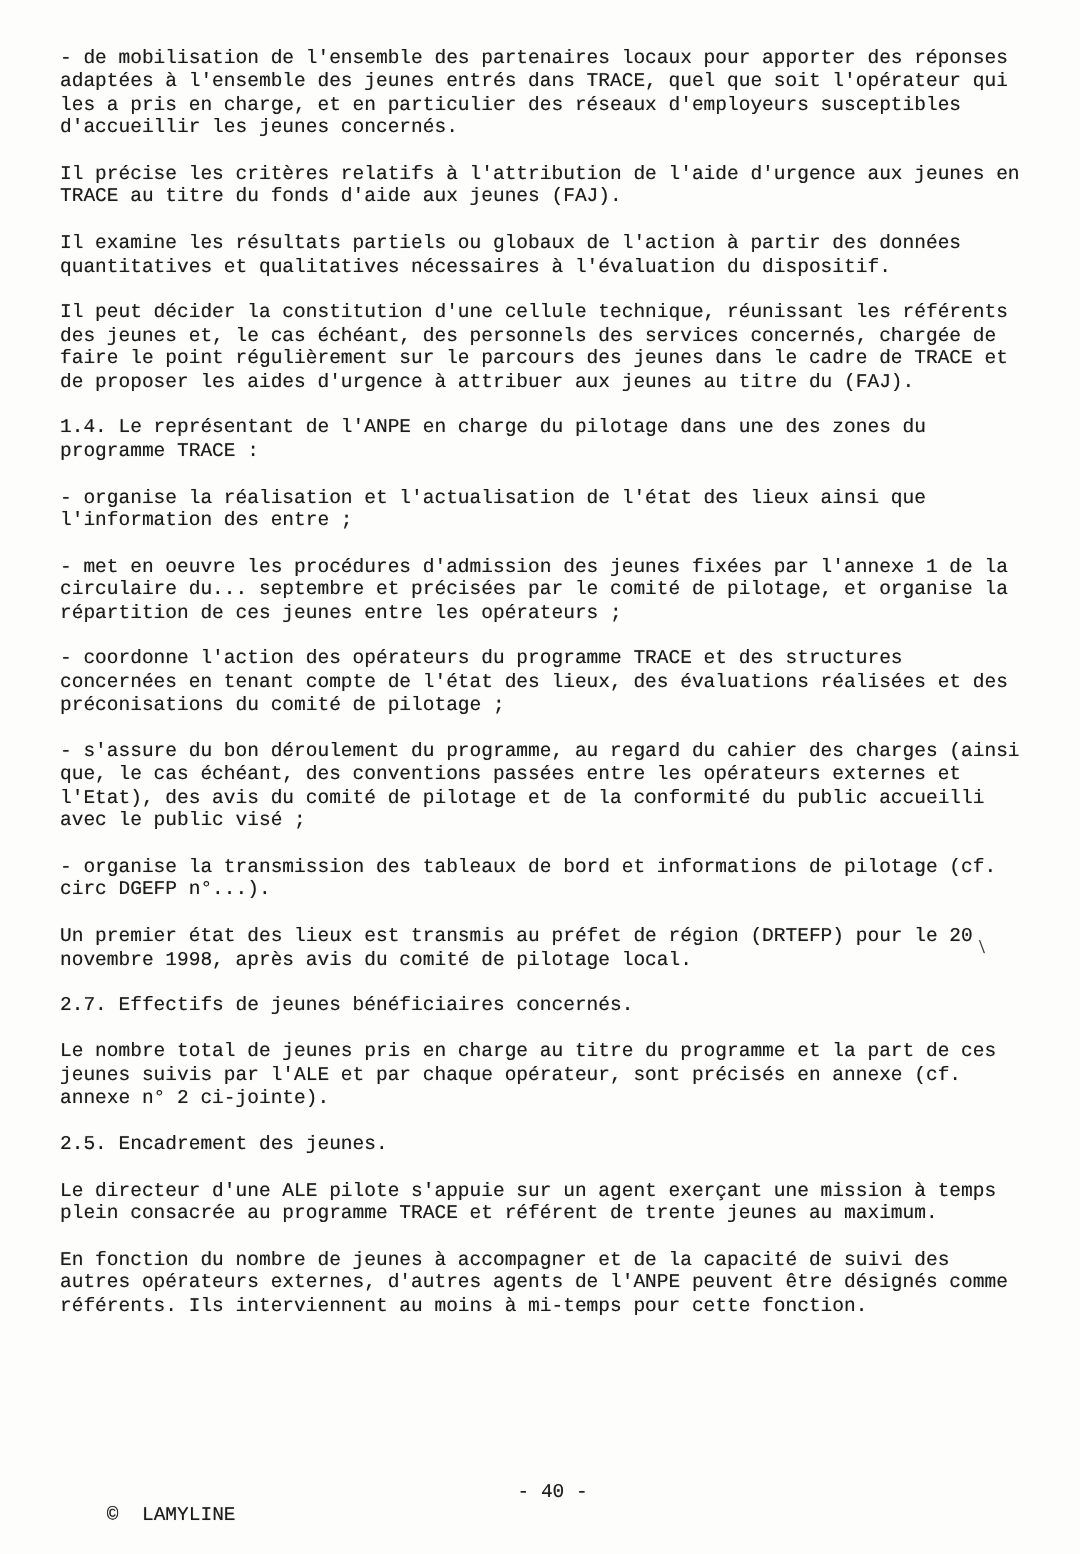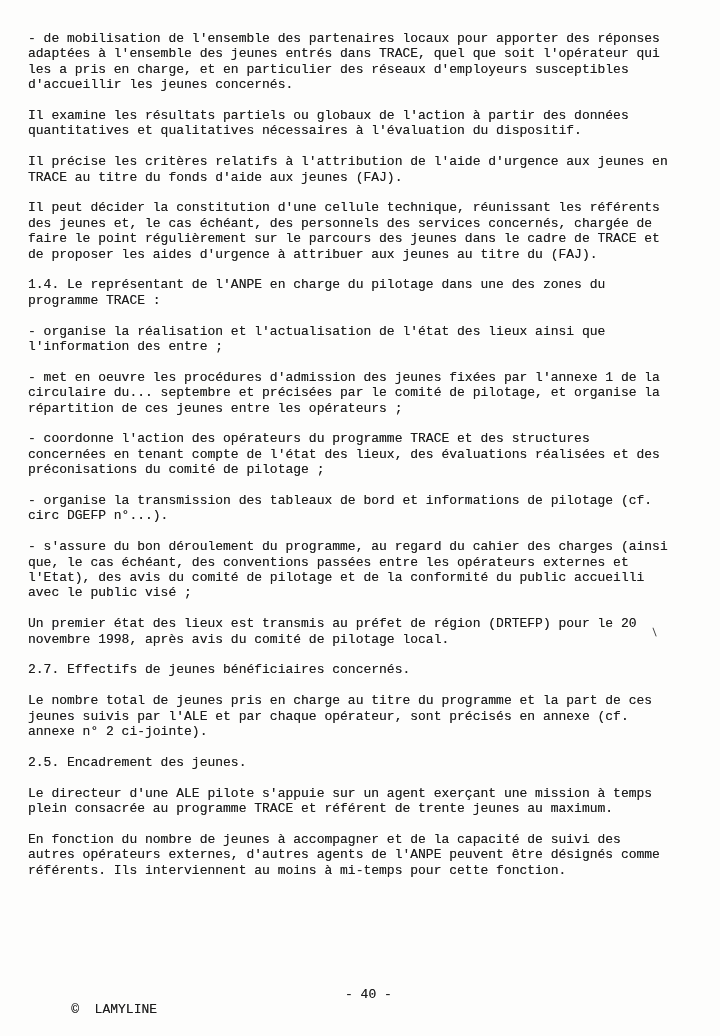--- a/index.html
+++ b/index.html
@@ -13,21 +13,21 @@
     height: 1036px;
     background: #fdfdfc;
     overflow: hidden;
     font-family: "Liberation Mono", "DejaVu Sans Mono", monospace;
     font-size: 13px;
     line-height: 15.4px;
     color: #1c1c1c;
   }
   .content {
     position: absolute;
-    left: 28px;
+    left: 40px;
     top: 31px;
     width: 660px;
   }
   .para {
     white-space: pre;
     margin: 0 0 15.4px 0;
     text-shadow: 0 0 0.5px rgba(20,20,20,0.55);
   }
   .footer {
     position: absolute;
@@ -53,44 +53,44 @@
 </style>
 </head>
 <body>
 
 <div class="page">
   <div class="content">
     <div class="para">- de mobilisation de l'ensemble des partenaires locaux pour apporter des réponses
 adaptées à l'ensemble des jeunes entrés dans TRACE, quel que soit l'opérateur qui
 les a pris en charge, et en particulier des réseaux d'employeurs susceptibles
 d'accueillir les jeunes concernés.</div>
+    <div class="para">Il précise les critères relatifs à l'attribution de l'aide d'urgence aux jeunes en
+TRACE au titre du fonds d'aide aux jeunes (FAJ).</div>
     <div class="para">Il examine les résultats partiels ou globaux de l'action à partir des données
 quantitatives et qualitatives nécessaires à l'évaluation du dispositif.</div>
-    <div class="para">Il précise les critères relatifs à l'attribution de l'aide d'urgence aux jeunes en
-TRACE au titre du fonds d'aide aux jeunes (FAJ).</div>
     <div class="para">Il peut décider la constitution d'une cellule technique, réunissant les référents
 des jeunes et, le cas échéant, des personnels des services concernés, chargée de
 faire le point régulièrement sur le parcours des jeunes dans le cadre de TRACE et
 de proposer les aides d'urgence à attribuer aux jeunes au titre du (FAJ).</div>
     <div class="para">1.4. Le représentant de l'ANPE en charge du pilotage dans une des zones du
 programme TRACE :</div>
     <div class="para">- organise la réalisation et l'actualisation de l'état des lieux ainsi que
 l'information des entre ;</div>
     <div class="para">- met en oeuvre les procédures d'admission des jeunes fixées par l'annexe 1 de la
 circulaire du... septembre et précisées par le comité de pilotage, et organise la
 répartition de ces jeunes entre les opérateurs ;</div>
     <div class="para">- coordonne l'action des opérateurs du programme TRACE et des structures
 concernées en tenant compte de l'état des lieux, des évaluations réalisées et des
 préconisations du comité de pilotage ;</div>
-    <div class="para">- organise la transmission des tableaux de bord et informations de pilotage (cf.
-circ DGEFP n°...).</div>
     <div class="para">- s'assure du bon déroulement du programme, au regard du cahier des charges (ainsi
 que, le cas échéant, des conventions passées entre les opérateurs externes et
 l'Etat), des avis du comité de pilotage et de la conformité du public accueilli
 avec le public visé ;</div>
+    <div class="para">- organise la transmission des tableaux de bord et informations de pilotage (cf.
+circ DGEFP n°...).</div>
     <div class="para">Un premier état des lieux est transmis au préfet de région (DRTEFP) pour le 20
 novembre 1998, après avis du comité de pilotage local.</div>
     <div class="para">2.7. Effectifs de jeunes bénéficiaires concernés.</div>
     <div class="para">Le nombre total de jeunes pris en charge au titre du programme et la part de ces
 jeunes suivis par l'ALE et par chaque opérateur, sont précisés en annexe (cf.
 annexe n° 2 ci-jointe).</div>
     <div class="para">2.5. Encadrement des jeunes.</div>
     <div class="para">Le directeur d'une ALE pilote s'appuie sur un agent exerçant une mission à temps
 plein consacrée au programme TRACE et référent de trente jeunes au maximum.</div>
     <div class="para">En fonction du nombre de jeunes à accompagner et de la capacité de suivi des

